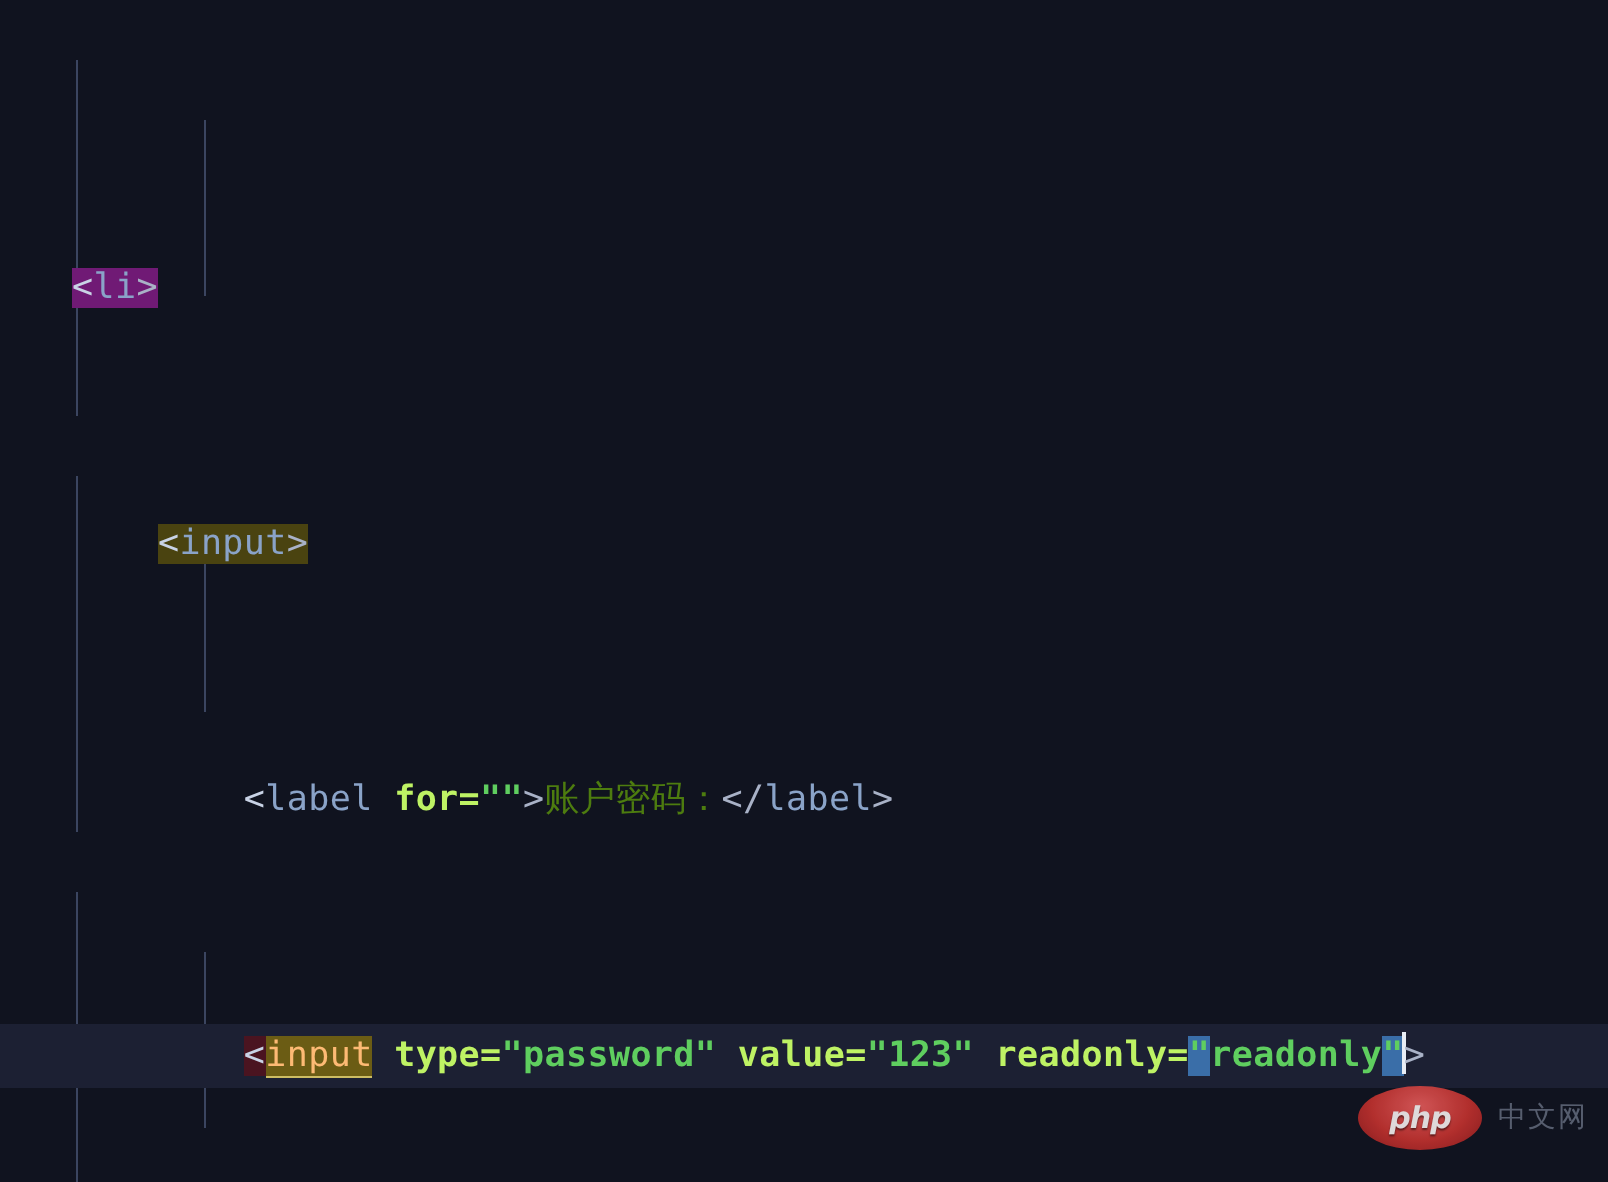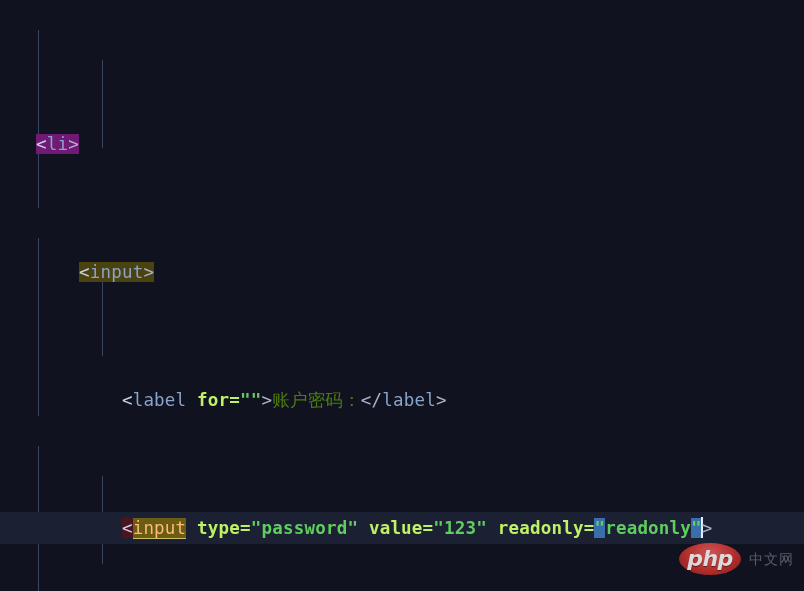--- a/index.html
+++ b/index.html
@@ -97,21 +97,21 @@
     opacity: 0.92;
     pointer-events: none;
   }
   #watermark .php-badge {
     width: 62px;
     height: 32px;
     border-radius: 50%;
     background: radial-gradient(ellipse at 50% 32%, #e05a5a 0%, #c0322f 55%, #8d1a1c 100%);
     color: #f0eaea;
     font-family: "DejaVu Sans", "Liberation Sans", sans-serif;
-    font-size: 22px;
+    font-size: 15px;
     font-weight: bold;
     font-style: italic;
     display: flex;
     align-items: center;
     justify-content: center;
     letter-spacing: -0.5px;
     text-shadow: 0 1px 1px rgba(0,0,0,.5);
   }
   #watermark .wm-text {
     color: #5d6475;

